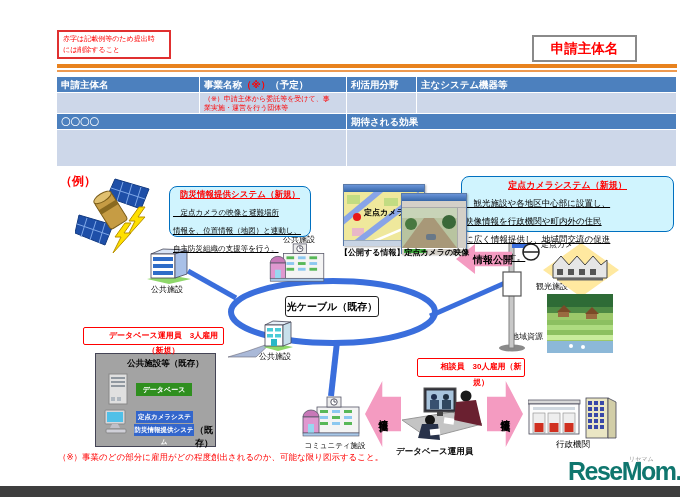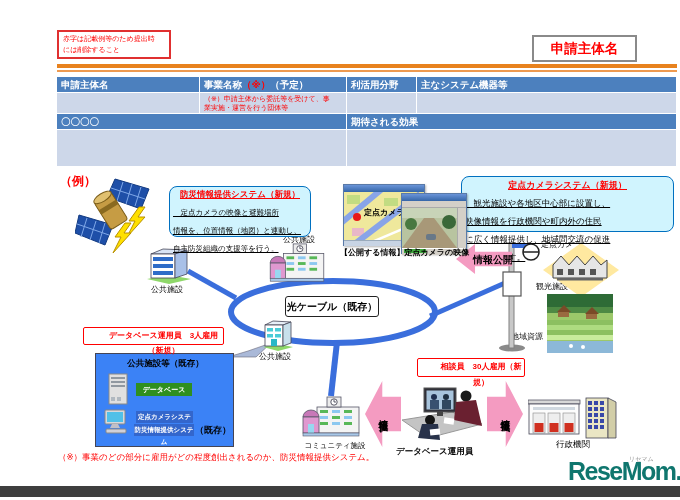--- a/index.html
+++ b/index.html
@@ -47,21 +47,21 @@
   .v-arrow{width:36px;height:66px;z-index:5;display:flex;align-items:center;justify-content:center;}
   .v-arrow span{writing-mode:vertical-rl;font-size:9.5px;letter-spacing:1px;}
   .arr-left{left:365px;top:381px;clip-path:polygon(0 50%,48% 0,48% 24%,100% 24%,100% 76%,48% 76%,48% 100%);}
   .arr-right{left:487px;top:381px;clip-path:polygon(100% 50%,52% 0,52% 24%,0 24%,0 76%,52% 76%,52% 100%);}
   .hikari{left:285px;top:296px;width:94px;height:21px;background:#fff;border:1.2px solid #222;
           border-radius:3px;text-align:center;font-weight:bold;font-size:10px;line-height:19px;z-index:4;}
   .redbox{border:1.5px solid #FF0000;border-radius:2px;color:#FF0000;font-weight:bold;
           text-align:center;background:#fff;z-index:5;padding-left:20px;}
   .db-note{left:83px;top:327px;width:141px;height:18px;font-size:8px;line-height:15px;}
   .soudan{left:417px;top:358px;width:108px;height:19px;font-size:8px;line-height:16px;}
-  .panel{left:95px;top:353px;width:139px;height:94px;background:#3b82f6;border:1px solid #445;z-index:3;}
+  .panel{left:95px;top:353px;width:121px;height:94px;background:#a3a3a3;border:1px solid #445;z-index:3;}
   .panel-title{position:absolute;left:0;top:4px;width:139px;text-align:center;
                font-size:8.5px;font-weight:bold;color:#000;}
   .tag{position:absolute;color:#fff;font-weight:bold;text-align:center;}
   .tag-green{left:40px;top:29px;width:56px;height:13px;background:#2F8F1F;font-size:7px;line-height:13px;}
   .tag-blue1{left:40px;top:57px;width:57px;height:12px;background:#3366CC;font-size:6.5px;line-height:12px;}
   .tag-blue2{left:38px;top:70px;width:60px;height:12px;background:#3366CC;font-size:6.5px;line-height:12px;}
   .existing{position:absolute;left:99px;top:70px;font-size:9px;color:#000;font-weight:bold;}
   .exchange{left:396px;top:446px;font-weight:bold;font-size:8.5px;color:#000;}
   .bottom-note{left:58px;top:452px;font-size:8.5px;color:#FF0000;}
   .logo{left:568px;top:457px;font-size:25px;font-weight:bold;color:#0f766e;letter-spacing:-1.5px;}
@@ -360,19 +360,19 @@
       <rect x="60" y="23" width="4" height="4"></rect>
         <rect x="66" y="23" width="4" height="4"></rect>
         <rect x="72" y="23" width="4" height="4"></rect>
       <rect x="60" y="29" width="4" height="4"></rect>
         <rect x="66" y="29" width="4" height="4"></rect>
         <rect x="72" y="29" width="4" height="4"></rect>
     </g>
   </svg>
   <div class="abs lbl" style="left:556px;top:439px;font-size:8.5px;">行政機関</div>
 
-  <div class="abs bottom-note">（※）事業のどの部分に雇用がどの程度創出されるのか、防災情報提供システム。</div>
+  <div class="abs bottom-note">（※）事業のどの部分に雇用がどの程度創出されるのか、可能な限り図示すること。</div>
 
   <div class="abs logo">ReseMom.</div>
   <div class="abs logo-ruby">リセマム</div>
   <div class="abs footer-bar"></div>
 
 </div>
 
 </body></html>

